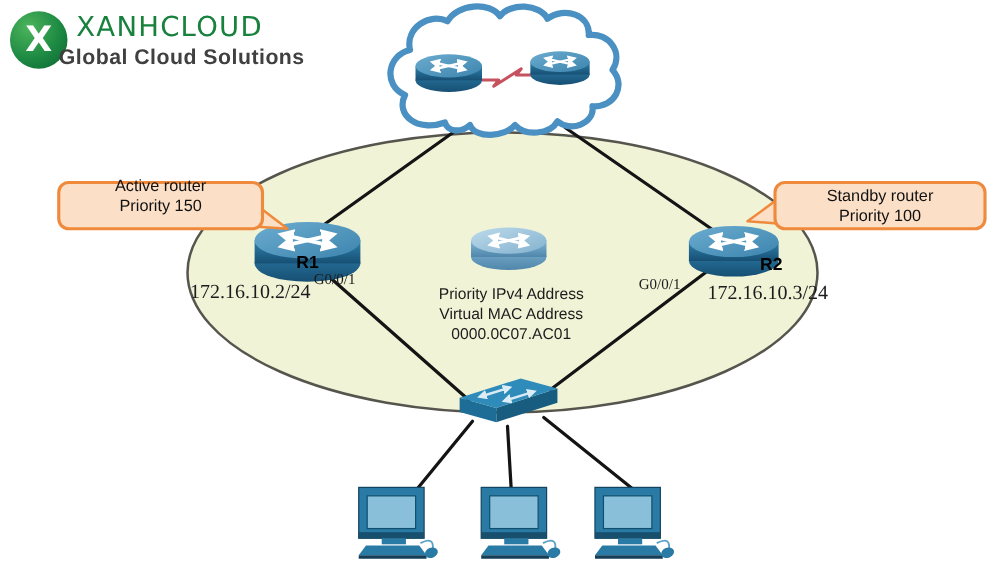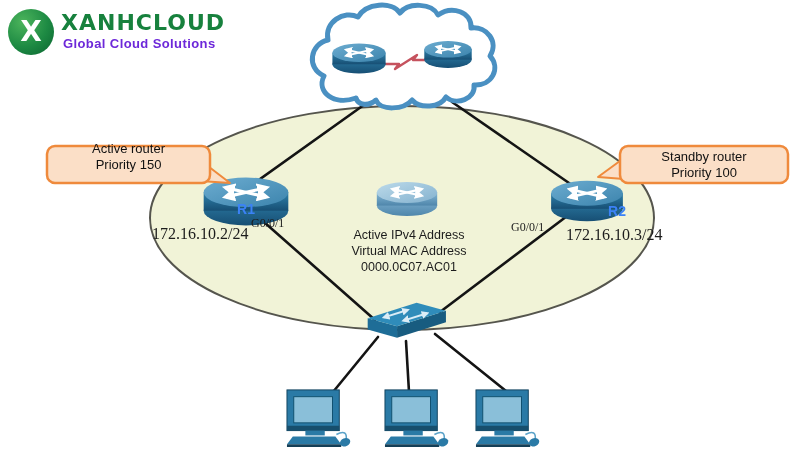--- a/index.html
+++ b/index.html
@@ -12,38 +12,38 @@
   .center{text-align:center;}
   .serif{font-family:"Liberation Serif","DejaVu Serif",serif;}
   
   .logo-circle{
     position:absolute;left:8px;top:9px;width:46px;height:46px;border-radius:50%;
     background:radial-gradient(circle at 32% 28%, #4cb45c 0%, #1d8a43 55%, #0a6230 100%);
     z-index:3;display:flex;align-items:center;justify-content:center;
   }
   .logo-x{color:#ffffff;font-weight:bold;font-size:28px;line-height:1;font-family:"DejaVu Sans",sans-serif;}
   .brand-name{
-    position:absolute;left:61px;top:10px;z-index:3;font-size:22px;font-weight:700;
+    position:absolute;left:61px;top:10px;z-index:3;font-size:22px;font-weight:400;
     letter-spacing:1px;color:#17813d;font-family:"DejaVu Sans",sans-serif;text-align:center;
   }
   .brand-tagline{
-    position:absolute;left:63px;top:36px;z-index:3;font-size:13px;font-weight:700;
-    letter-spacing:0.4px;color:#6d28d9;
+    position:absolute;left:47px;top:36px;z-index:3;font-size:17px;font-weight:700;
+    letter-spacing:0.4px;color:#404040;
   }
   
   .callout-text{
     position:absolute;z-index:3;font-size:13px;line-height:16px;color:#111;
     display:flex;flex-direction:column;align-items:center;justify-content:center;
   }
   .callout-text.left{left:47px;top:149px;width:163px;height:16px;}
   .callout-text.right{left:620px;top:149px;width:168px;height:32px;}
   
   .vr-title{left:329px;top:155px;width:160px;font-size:13px;}
   .vr-info{left:319px;top:227px;width:180px;font-size:12.5px;line-height:16px;}
-  .rname{font-weight:bold;font-size:14px;color:#3b82f6;width:48px;}
+  .rname{font-weight:bold;font-size:14px;color:#000000;width:48px;}
   .r1name{left:222px;top:201px;}
   .r2name{left:593px;top:203px;}
   .iflbl{font-size:12px;text-align:center;}
   .if-r1{left:251px;top:216px;}
   .if-r2{left:511px;top:220px;}
   .iplbl{font-size:16px;}
   .ip-r1{left:152px;top:225px;}
   .ip-r2{left:566px;top:226px;}
 </style>
 </head>
@@ -176,18 +176,18 @@
   <div class="lbl center rname r1name">R1</div>
   <div class="lbl center rname r2name">R2</div>
 
   <div class="lbl serif iflbl if-r1">G0/0/1</div>
   <div class="lbl serif iflbl if-r2">G0/0/1</div>
 
   <div class="lbl serif iplbl ip-r1">172.16.10.2/24</div>
   <div class="lbl serif iplbl ip-r2">172.16.10.3/24</div>
 
   <div class="lbl center vr-info">
-    <div>Active IPv4 Address</div>
+    <div>Priority IPv4 Address</div>
     <div>Virtual MAC Address</div>
     <div>0000.0C07.AC01</div>
   </div>
 
 </div>
 
 </body></html>

